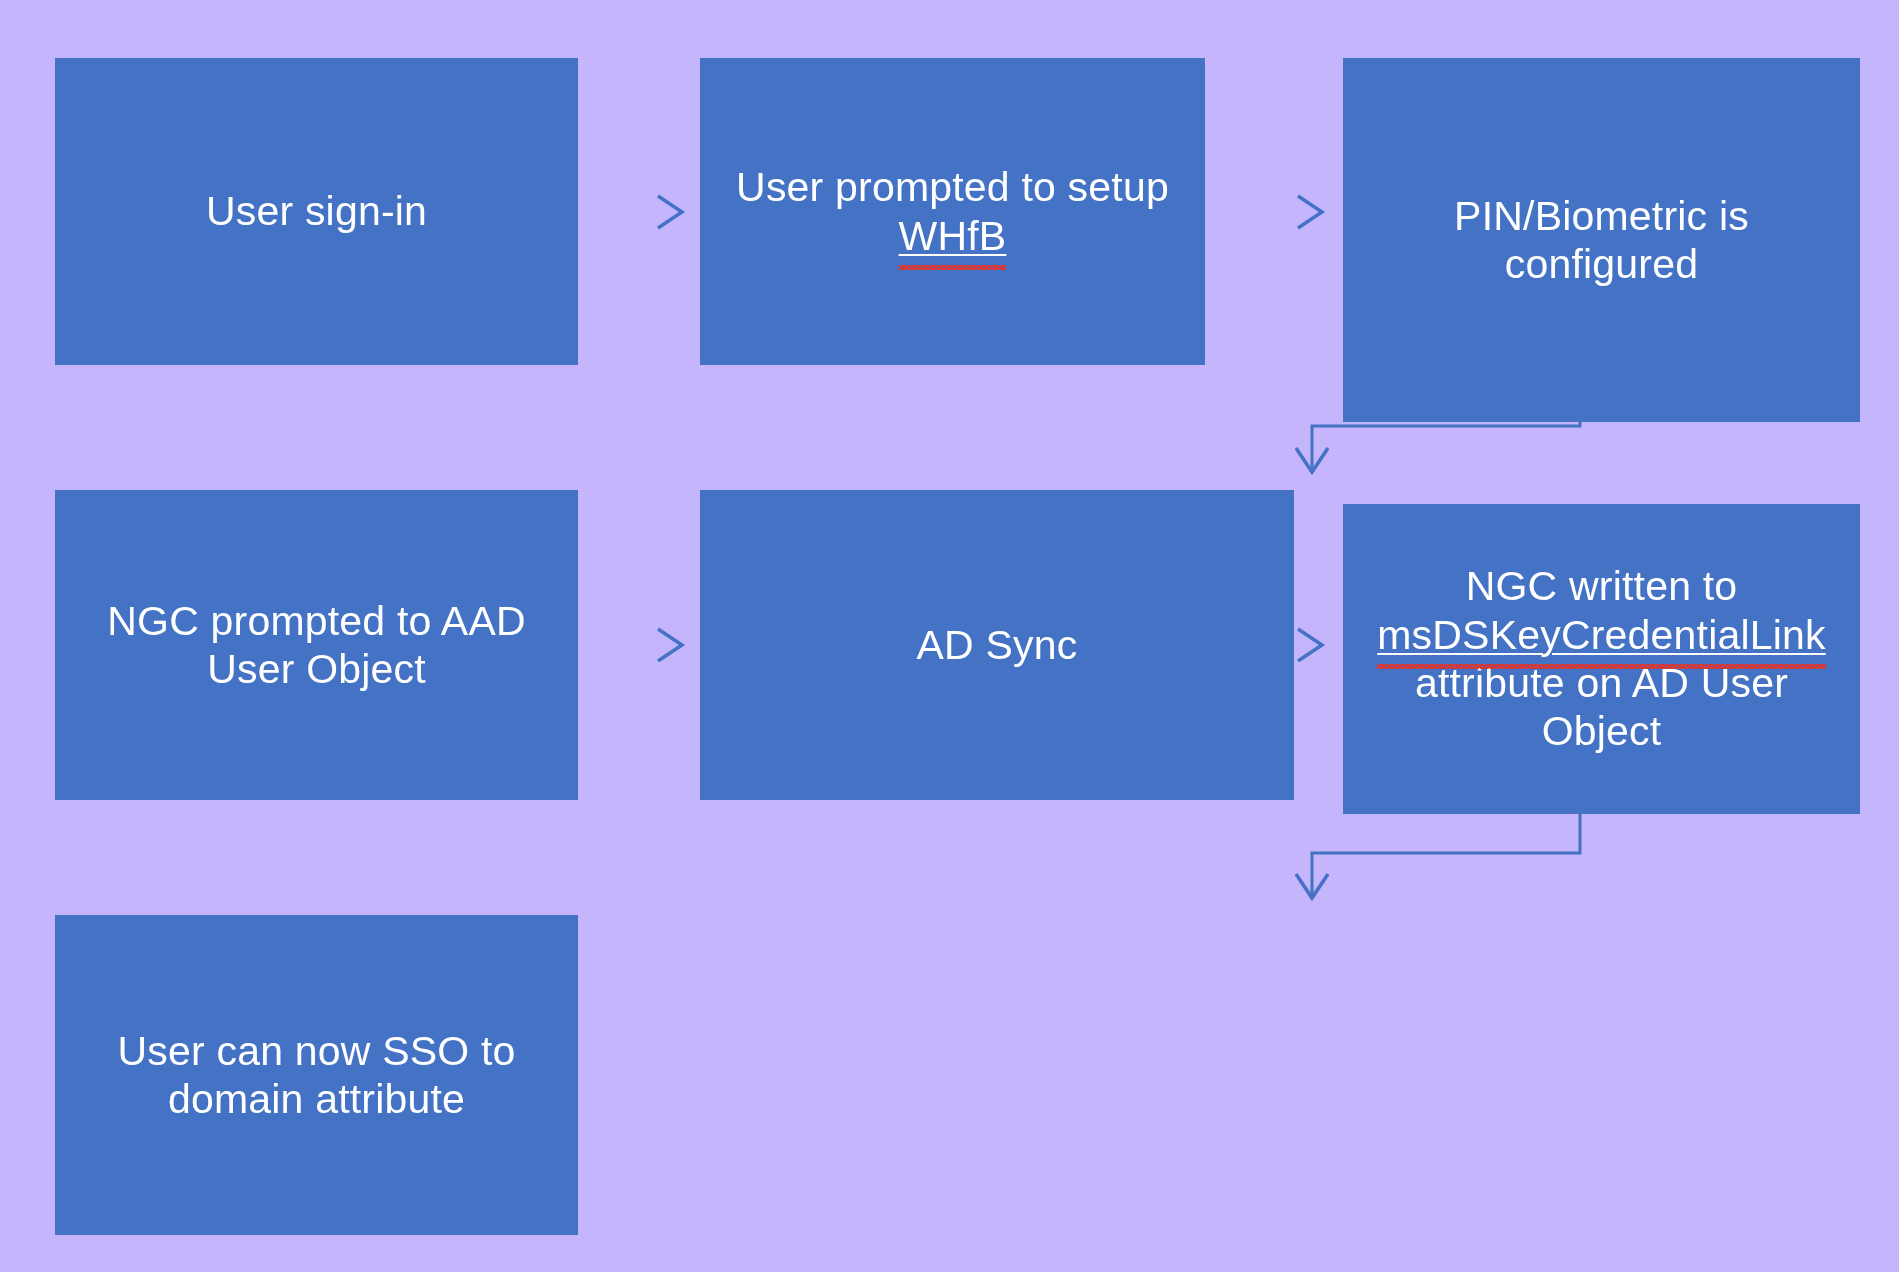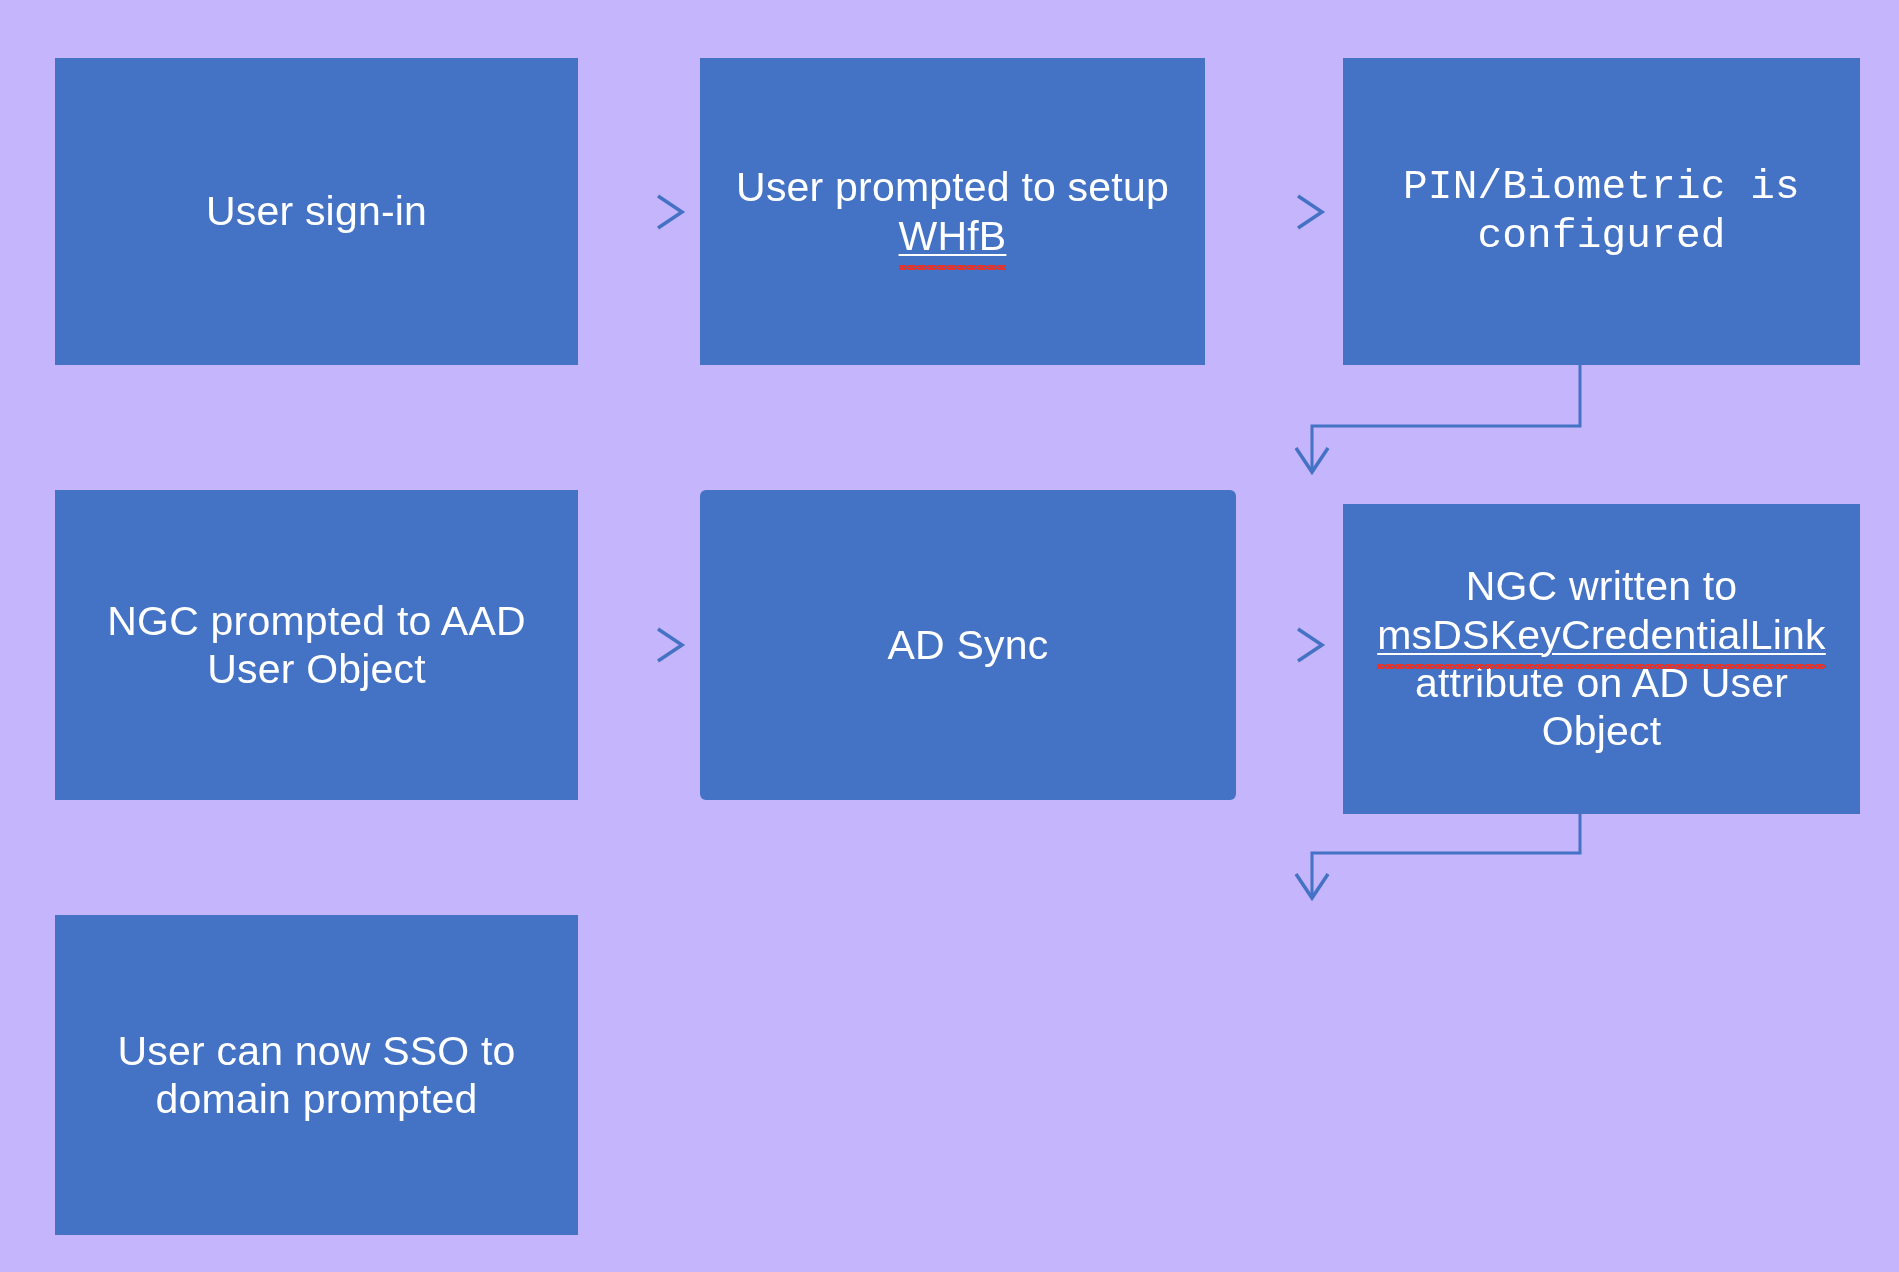--- a/index.html
+++ b/index.html
@@ -124,47 +124,47 @@
     <span class="txt">User sign-in</span>
   </div>
 
   <div class="node" style="left:700px; top:58px; width:505px; height:307px;">
     <span class="txt">
       <span>User prompted to setup</span><br>
       <span class="misspelled">WHfB</span>
     </span>
   </div>
 
-  <div class="node" style="left:1343px; top:58px; width:517px; height:307px;font-family:Liberation Mono, monospace;">
+  <div class="node" style="left:1343px; top:58px; width:517px; height:364px;">
     <span class="txt">
       <span>PIN/Biometric is</span><br>
       <span>configured</span>
     </span>
   </div>
 
   <div class="node" style="left:55px; top:490px; width:523px; height:310px;">
     <span class="txt">
       <span>NGC prompted to AAD</span><br>
       <span>User Object</span>
     </span>
   </div>
 
-  <div class="node" style="left:700px; top:490px; width:536px; height:310px;border-radius:6px;">
+  <div class="node" style="left:700px; top:490px; width:594px; height:310px;">
     <span class="txt">AD Sync</span>
   </div>
 
   <div class="node" style="left:1343px; top:504px; width:517px; height:310px;">
     <span class="txt">
       <span>NGC written to</span><br>
       <span class="misspelled">msDSKeyCredentialLink</span><br>
       <span>attribute on AD User</span><br>
       <span>Object</span>
     </span>
   </div>
 
   <div class="node" style="left:55px; top:915px; width:523px; height:320px;">
     <span class="txt">
       <span>User can now SSO to</span><br>
-      <span>domain prompted</span>
+      <span>domain attribute</span>
     </span>
   </div>
 
 </div>
 
 </body></html>

